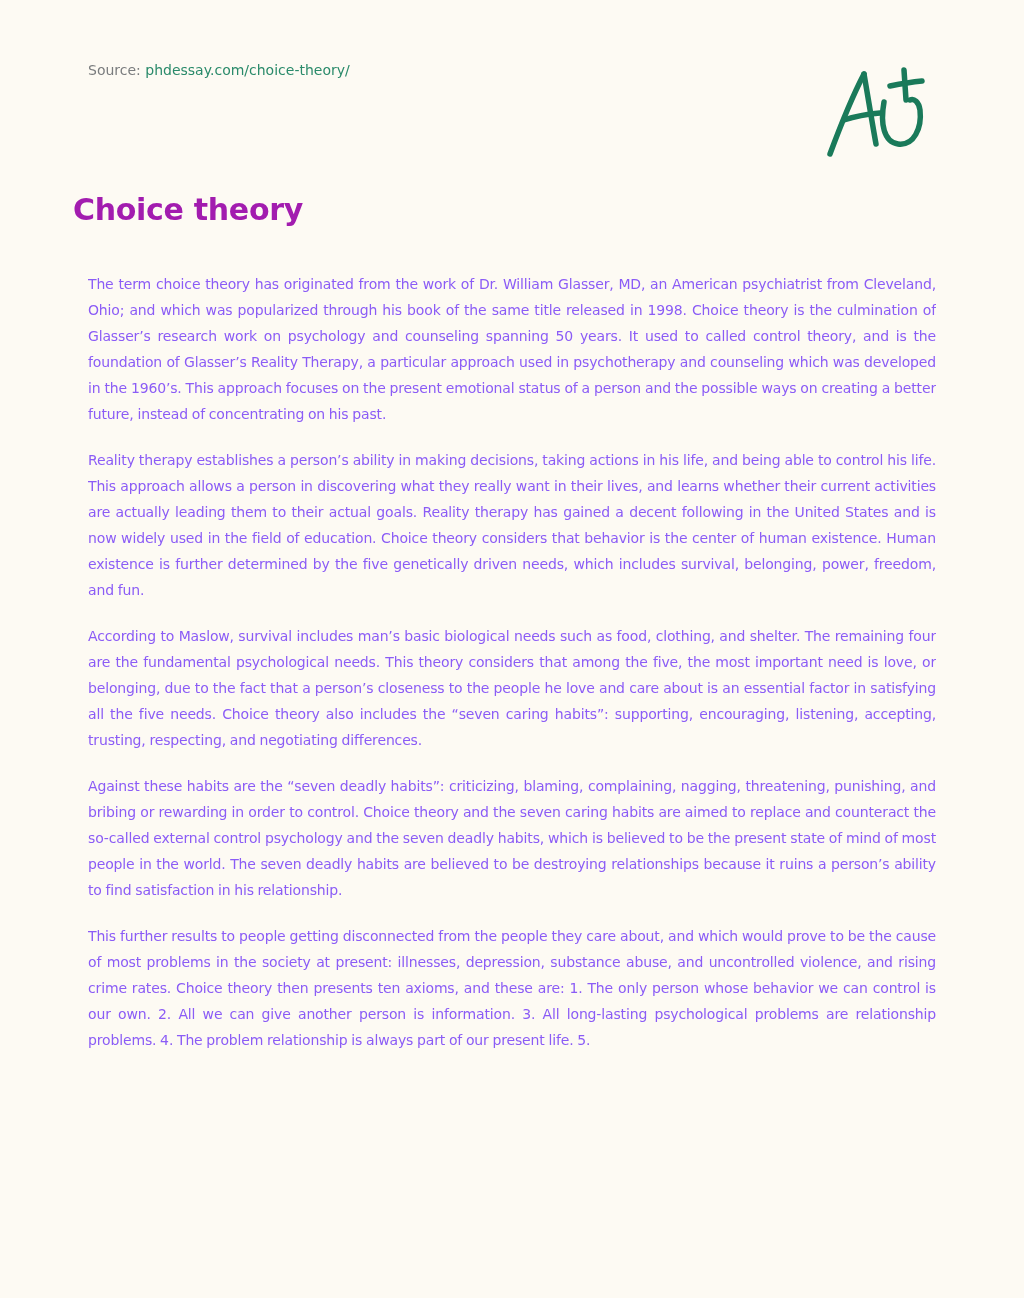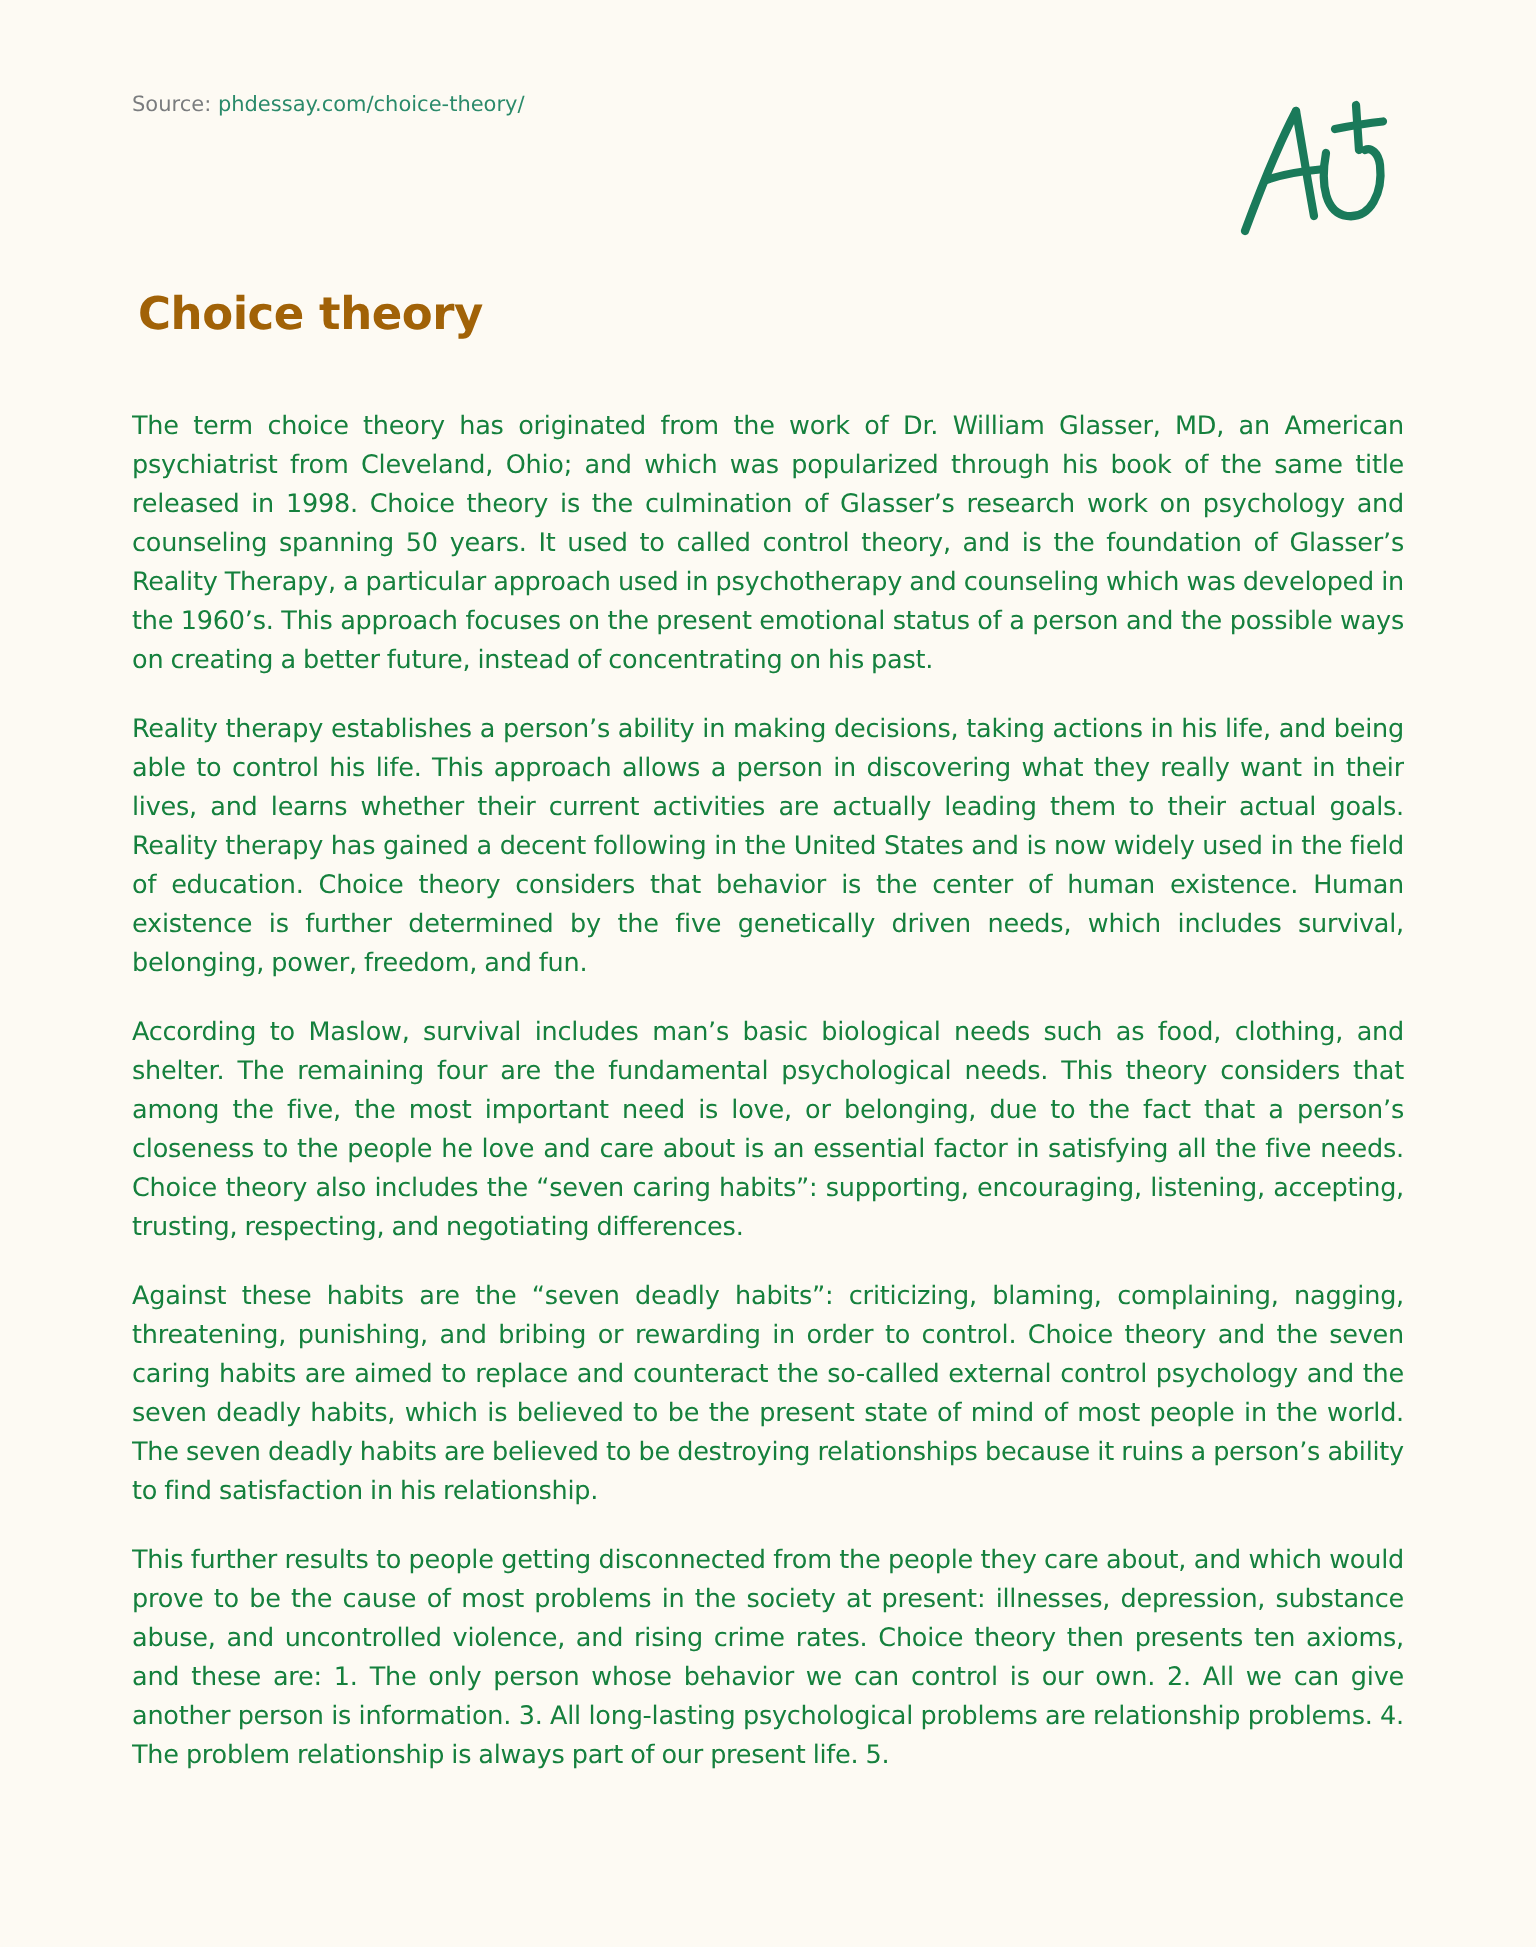--- a/index.html
+++ b/index.html
@@ -40,42 +40,42 @@
     }
     .logo {
       position: absolute;
       left: 822px;
       top: 62px;
       width: 110px;
       height: 100px;
     }
     .page-title {
       position: absolute;
-      left: 92px;
+      left: 73px;
       top: 188px;
       margin: 0;
       font-size: 30px;
       font-weight: bold;
-      color: #a16207;
+      color: #a21caf;
       line-height: 44px;
       letter-spacing: -0.3px;
     }
     .article-clip {
       position: absolute;
       left: 88px;
       top: 271px;
       width: 848px;
       height: 979px;
       overflow: hidden;
     }
     .article p {
       margin: 0 0 20px 0;
-      font-size: 17px;
+      font-size: 14px;
       line-height: 26px;
-      color: #15803d;
+      color: #8b5cf6;
       text-align: justify;
       letter-spacing: -0.15px;
       word-spacing: -0.5px;
     }
   </style>
 </head>
 <body>
 
 <div class="header">
   <div class="source-line">

